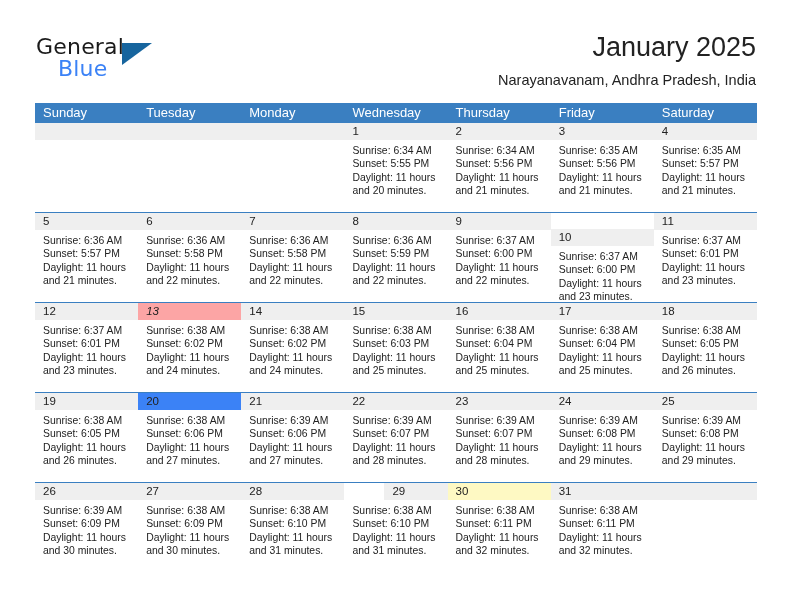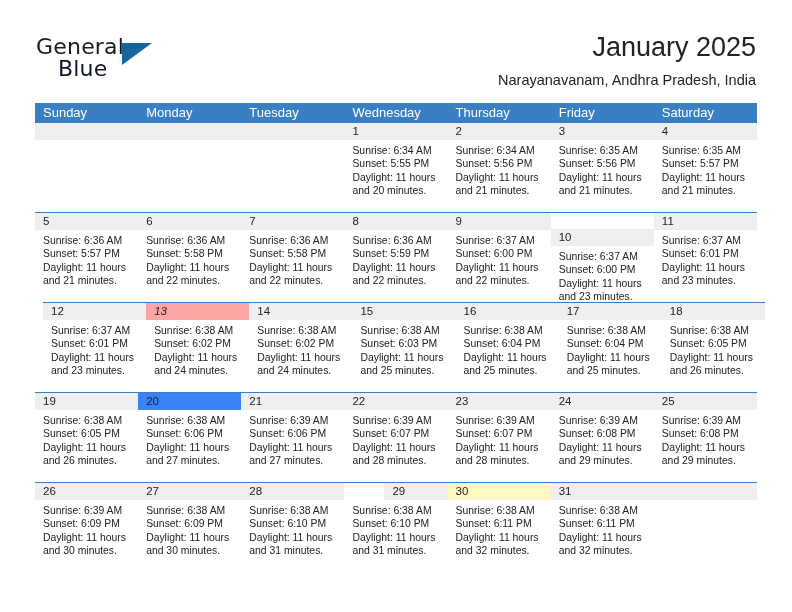--- a/index.html
+++ b/index.html
@@ -150,36 +150,36 @@
 </head>
 <body>
 
 <div class="page">
 
   <div class="header">
 
     <div class="brand">
       <span class="brand-general">General</span>
       <span class="brand-triangle" style="border-left-color: rgb(23, 101, 158);"></span>
-      <span class="brand-blue" style="color: #0f172a;">Blue</span>
+      <span class="brand-blue" style="color: #3b82f6;">Blue</span>
     </div>
 
     <div class="title-block">
       <div class="cal-title">January 2025</div>
       <div class="cal-subtitle">Narayanavanam, Andhra Pradesh, India</div>
     </div>
 
   </div>
 
   <div class="calendar">
 
     <div class="weekdays" style="background: rgb(58, 127, 193);">
       <div class="weekday">Sunday</div>
+      <div class="weekday">Tuesday</div>
       <div class="weekday">Monday</div>
-      <div class="weekday">Tuesday</div>
       <div class="weekday">Wednesday</div>
       <div class="weekday">Thursday</div>
       <div class="weekday">Friday</div>
       <div class="weekday">Saturday</div>
     </div>
 
     <div id="weeks-container">
         <div class="week" style="border-top-color: rgb(58, 127, 193);">
           <div class="day empty">
             <div class="day-num-band" style="background: rgb(239, 239, 239);"></div>
@@ -285,21 +285,21 @@
           <div class="day">
             <div class="day-num-band" style="background: rgb(239, 239, 239);">11</div>
             <div class="day-info">
               <div>Sunrise: 6:37 AM</div>
               <div>Sunset: 6:01 PM</div>
               <div>Daylight: 11 hours</div>
               <div>and 23 minutes.</div>
             </div>
           </div>
         </div>
-        <div class="week" style="border-top-color: rgb(58, 127, 193); margin-left: 8px;">
+        <div class="week" style="border-top-color: rgb(58, 127, 193);">
           <div class="day">
             <div class="day-num-band" style="background: rgb(239, 239, 239);">12</div>
             <div class="day-info">
               <div>Sunrise: 6:37 AM</div>
               <div>Sunset: 6:01 PM</div>
               <div>Daylight: 11 hours</div>
               <div>and 23 minutes.</div>
             </div>
           </div>
           <div class="day">

